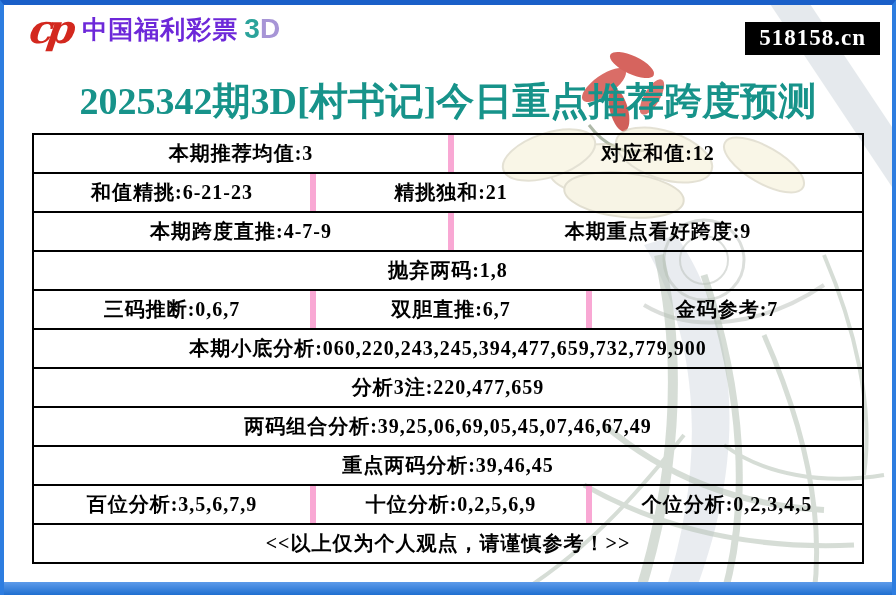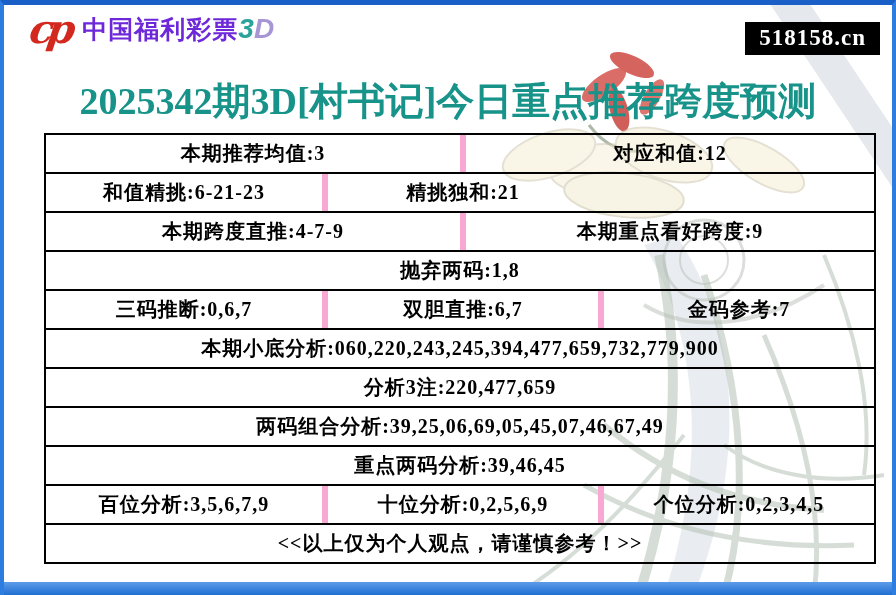--- a/index.html
+++ b/index.html
@@ -39,22 +39,22 @@
     transform: skewX(-8deg);
     margin-right: 14px;
   }
   .brand-name {
     font-family: "Liberation Sans", sans-serif;
     font-weight: 900; font-size: 25px;
     color: #6d28d9; letter-spacing: 1px;
   }
   .product {
     font-family: "Liberation Sans", sans-serif;
-    font-style: italic; font-weight: 900;
-    font-size: 28px; 
+    font-weight: 900;
+    font-size: 28px; margin-left: 6px;
   }
   .product .p3 { color: #2ba39b; }
   .product .pd { color: #a795d6; }
   .site-badge {
     position: absolute; top: 17px; right: 12px;
     background: #000000; color: #ffffff;
     font-family: "Liberation Serif", serif;
     font-weight: bold; font-size: 23px;
     padding: 3px 14px 4px 14px;
     letter-spacing: 1px;
@@ -68,21 +68,21 @@
     font-family: "Liberation Serif", "DejaVu Serif", serif;
     font-weight: bold;
     font-size: 38px;
     color: #17938a;
     letter-spacing: 0px;
     white-space: nowrap;
     z-index: 2;
   }
   
   .pred-table {
-    position: absolute; left: 40px; top: 128px;
+    position: absolute; left: 28px; top: 128px;
     width: 832px;
     box-sizing: border-box;
     border: 2px solid #000;
     z-index: 1;
     background: transparent;
   }
   .t-row {
     display: flex;
     height: 37px;
     border-bottom: 2px solid #000;

